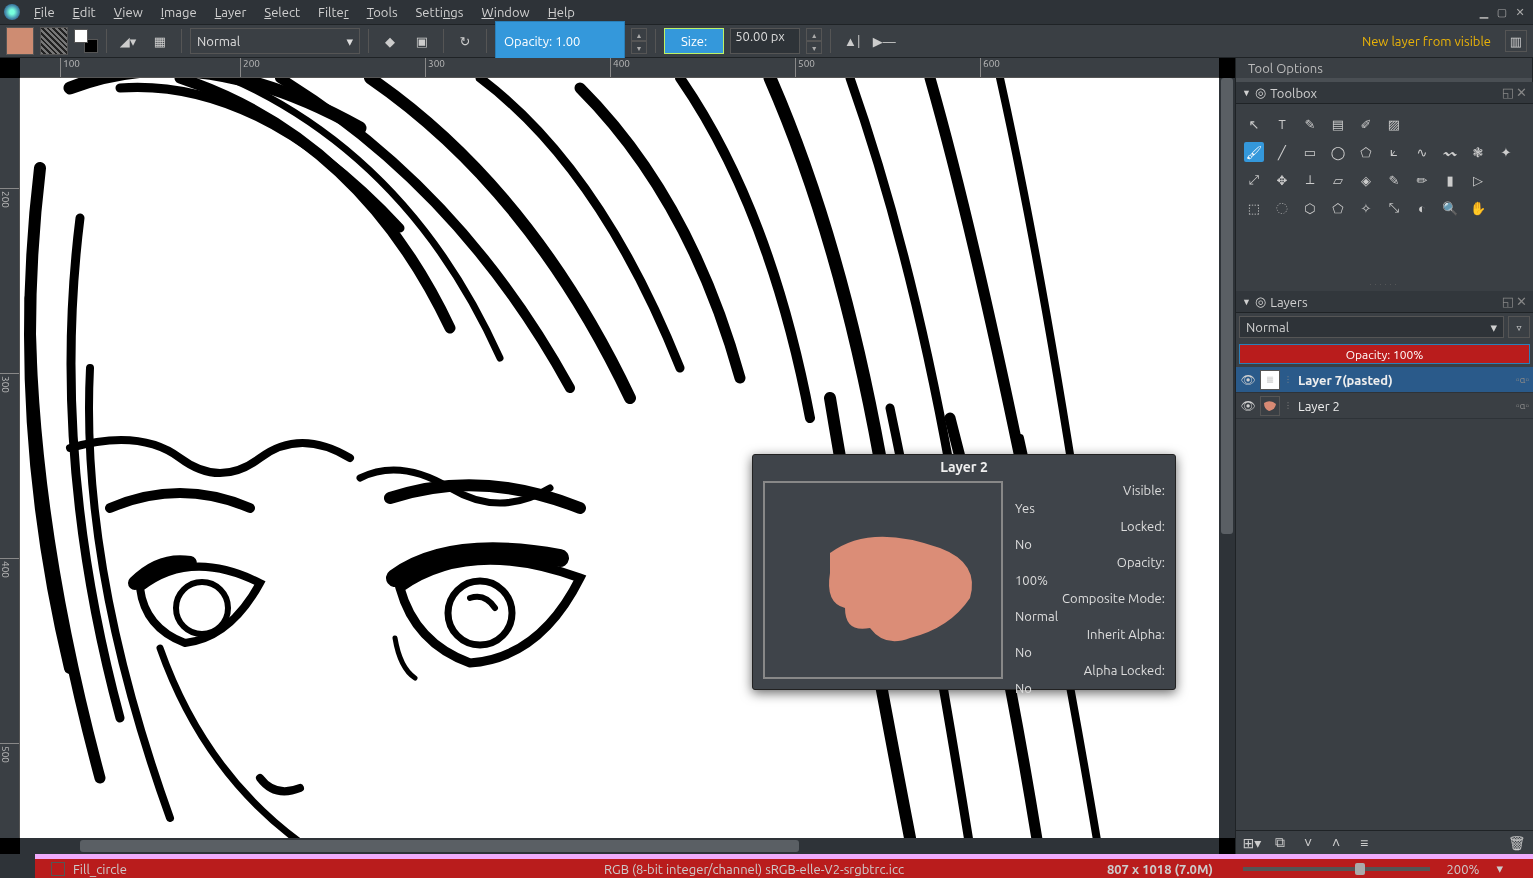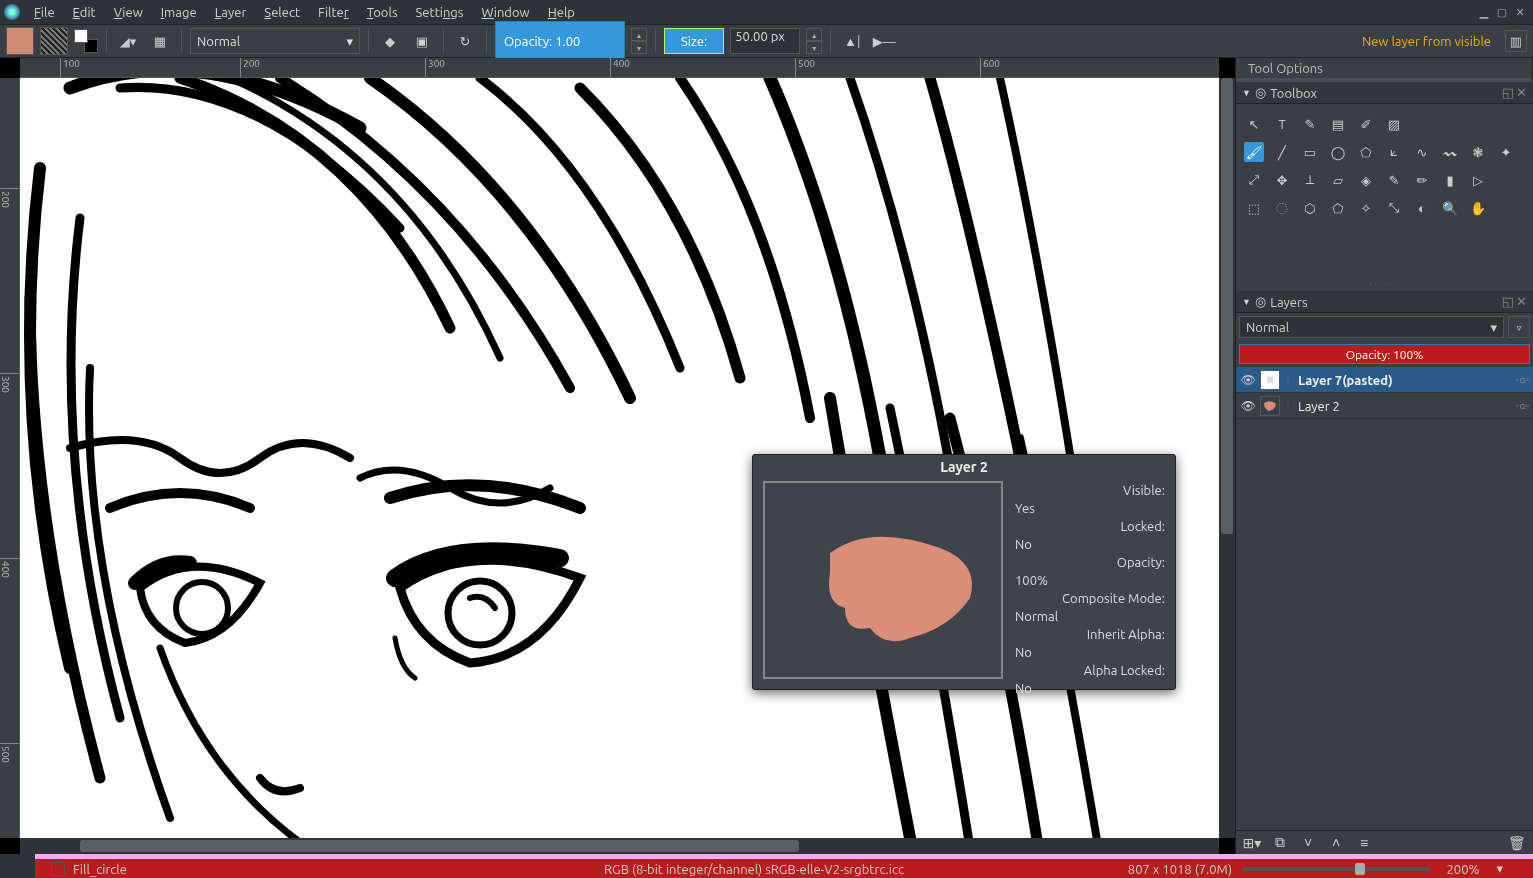--- a/index.html
+++ b/index.html
@@ -70,21 +70,21 @@
 .layer-row .dot { width:10px; font-size:8px; color:#888; }
 .layer-row .name { flex:1; color:#eee; }
 .layer-row.selected .name { font-weight:bold; }
 .layer-row .locks { display:flex; gap:1px; font-size:10px; color:#888; }
 .layer-buttons { height:24px; display:flex; align-items:center; gap:8px; padding:0 6px; border-top:1px solid #1f2326; }
 .layer-buttons .lbtn { width:20px; height:20px; display:flex; align-items:center; justify-content:center; color:#ccc; font-size:14px; }
 .layer-buttons .spacer { flex:1; }
 
 .statusbar { position:absolute; left:0; right:0; bottom:0; height:24px; background:#b91c1c; border-top:5px solid #f0abfc; display:flex; align-items:center; padding:0 8px; color:#ccc;margin-left:35px; }
 .statusbar .sb-center { position:absolute; left:50%; transform:translateX(-60%); }
-.statusbar .sb-dims { position:absolute; right:301px; }
+.statusbar .sb-dims { position:absolute; right:320px;font-weight:bold; }
 .statusbar .sb-zoom { position:absolute; right:30px; width:260px; display:flex; align-items:center; justify-content:flex-end; gap:17px; }
 .statusbar .sb-zoom .track { flex:1; height:4px; background:#555; position:relative; }
 .statusbar .sb-zoom .track .knob { position:absolute; left:60%; top:-4px; width:10px; height:12px; background:#aaa; border-radius:2px; }
 .statusbar .sq { width:14px; height:14px; border:1px solid #555; margin-left:8px; }
 
 
 .layer-tooltip { position:absolute; left:752px; top:454px; width:424px; height:236px; background:#3f444a; border:1px solid #222; border-radius:3px; box-shadow:0 3px 12px rgba(0,0,0,.6); z-index:50; }
 .layer-tooltip .tt-title { text-align:center; font-weight:bold; color:#eee; padding:4px 0 2px 0; font-size:14px; }
 .layer-tooltip .tt-body { display:flex; padding:4px 10px 10px 10px; gap:10px; }
 .layer-tooltip .tt-thumb { width:240px; height:198px; background:#3f444a; border:2px solid #888; position:relative; }

